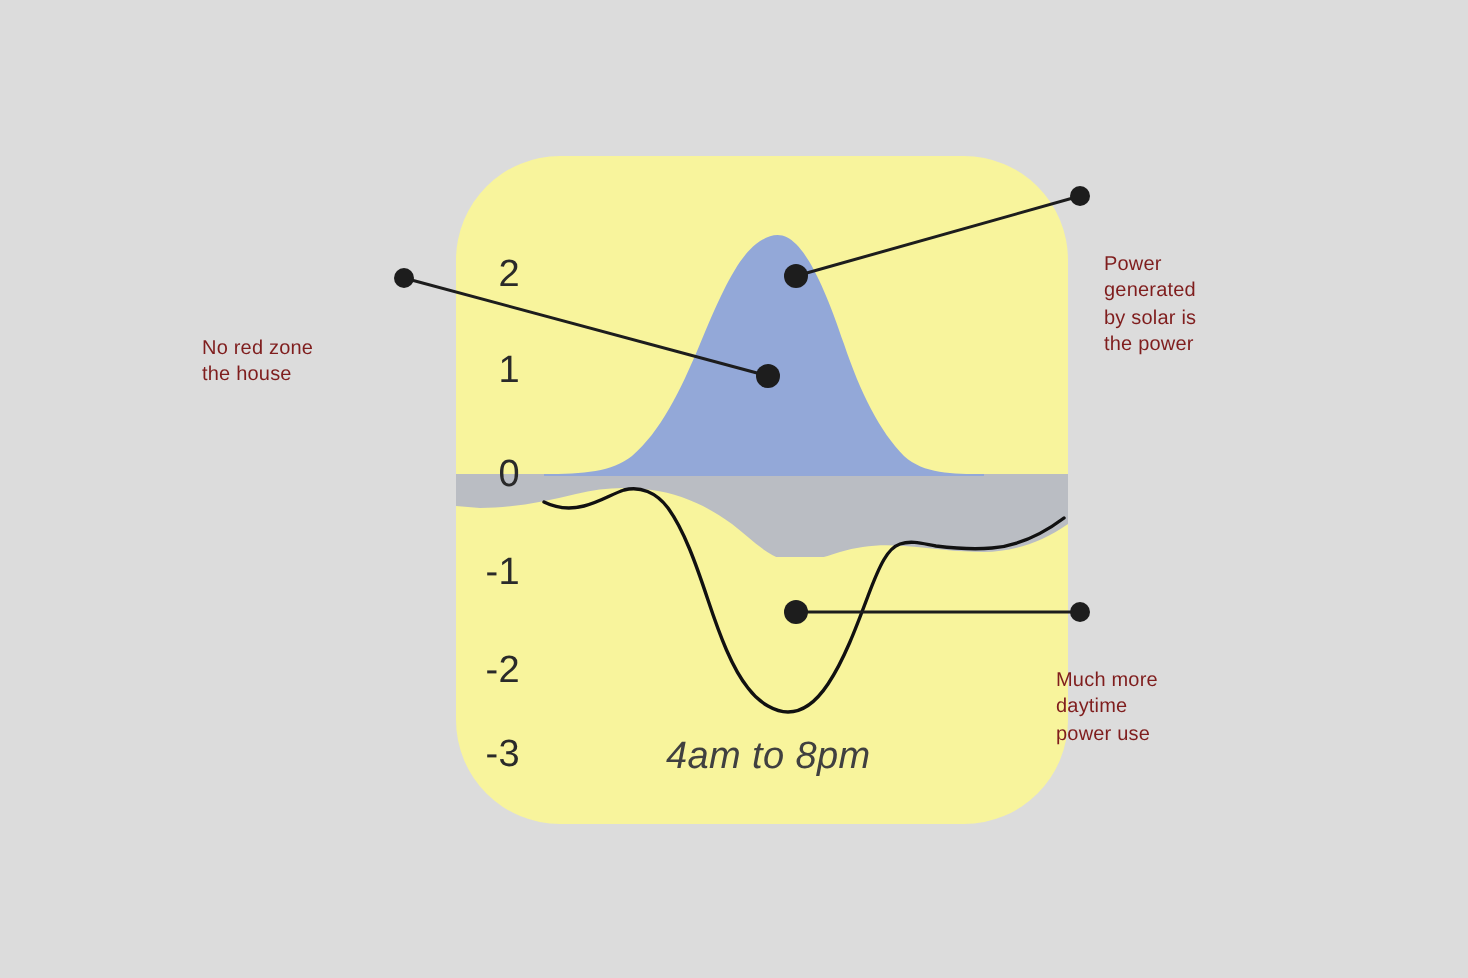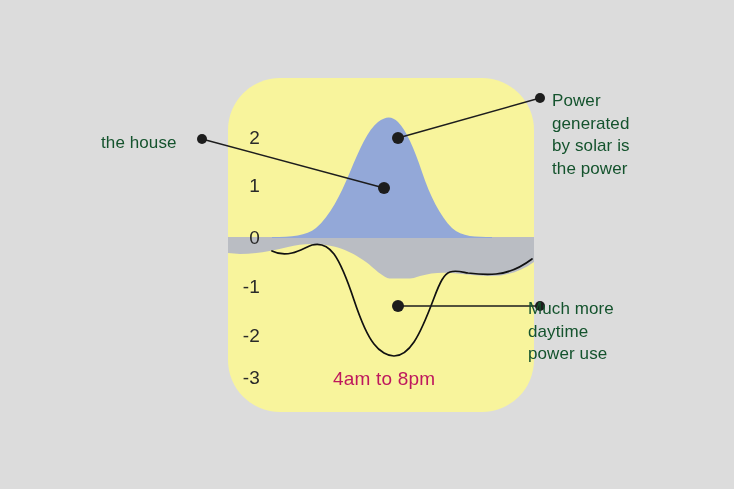--- a/index.html
+++ b/index.html
@@ -42,30 +42,32 @@
     position: absolute;
     font-size: 19px;
     color: #2a2a2a;
     text-align: right;
     line-height: 1;
     letter-spacing: 0.2px;
   }
   .xcaption {
     position: absolute;
     font-size: 19px;
-    color: #be185d;
+    color: #404040;
     white-space: nowrap;
     letter-spacing: 0.2px;
+    font-style: italic;
   }
   .callout {
     position: absolute;
-    font-size: 17px;
+    font-size: 10px;
     line-height: 1.33;
-    color: #14532d;
+    color: #7f1d1d;
     letter-spacing: 0.1px;
+    margin-top: 36px;
   }
   .callout-left {
     text-align: left;
     width: 120px;
   }
   .callout-right {
     text-align: left;
     width: 140px;
   }
 </style>
@@ -142,20 +144,21 @@
   <div class="axis-label" style="left:228px; top:128px; width:32px;">2</div>
   <div class="axis-label" style="left:228px; top:176px; width:32px;">1</div>
   <div class="axis-label" style="left:228px; top:228px; width:32px;">0</div>
   <div class="axis-label" style="left:222px; top:277px; width:38px;">-1</div>
   <div class="axis-label" style="left:222px; top:326px; width:38px;">-2</div>
   <div class="axis-label" style="left:222px; top:368px; width:38px;">-3</div>
 
   <div class="xcaption" style="left:333px; top:368px;">4am to 8pm</div>
 
   <div class="callout callout-left" style="left:101px; top:132px;">
+    <div>No red zone</div>
     <div>the house</div>
   </div>
 
   <div class="callout callout-right" style="left:552px; top:90px;">
     <div>Power</div>
     <div>generated</div>
     <div>by solar is</div>
     <div>the power</div>
   </div>
 

